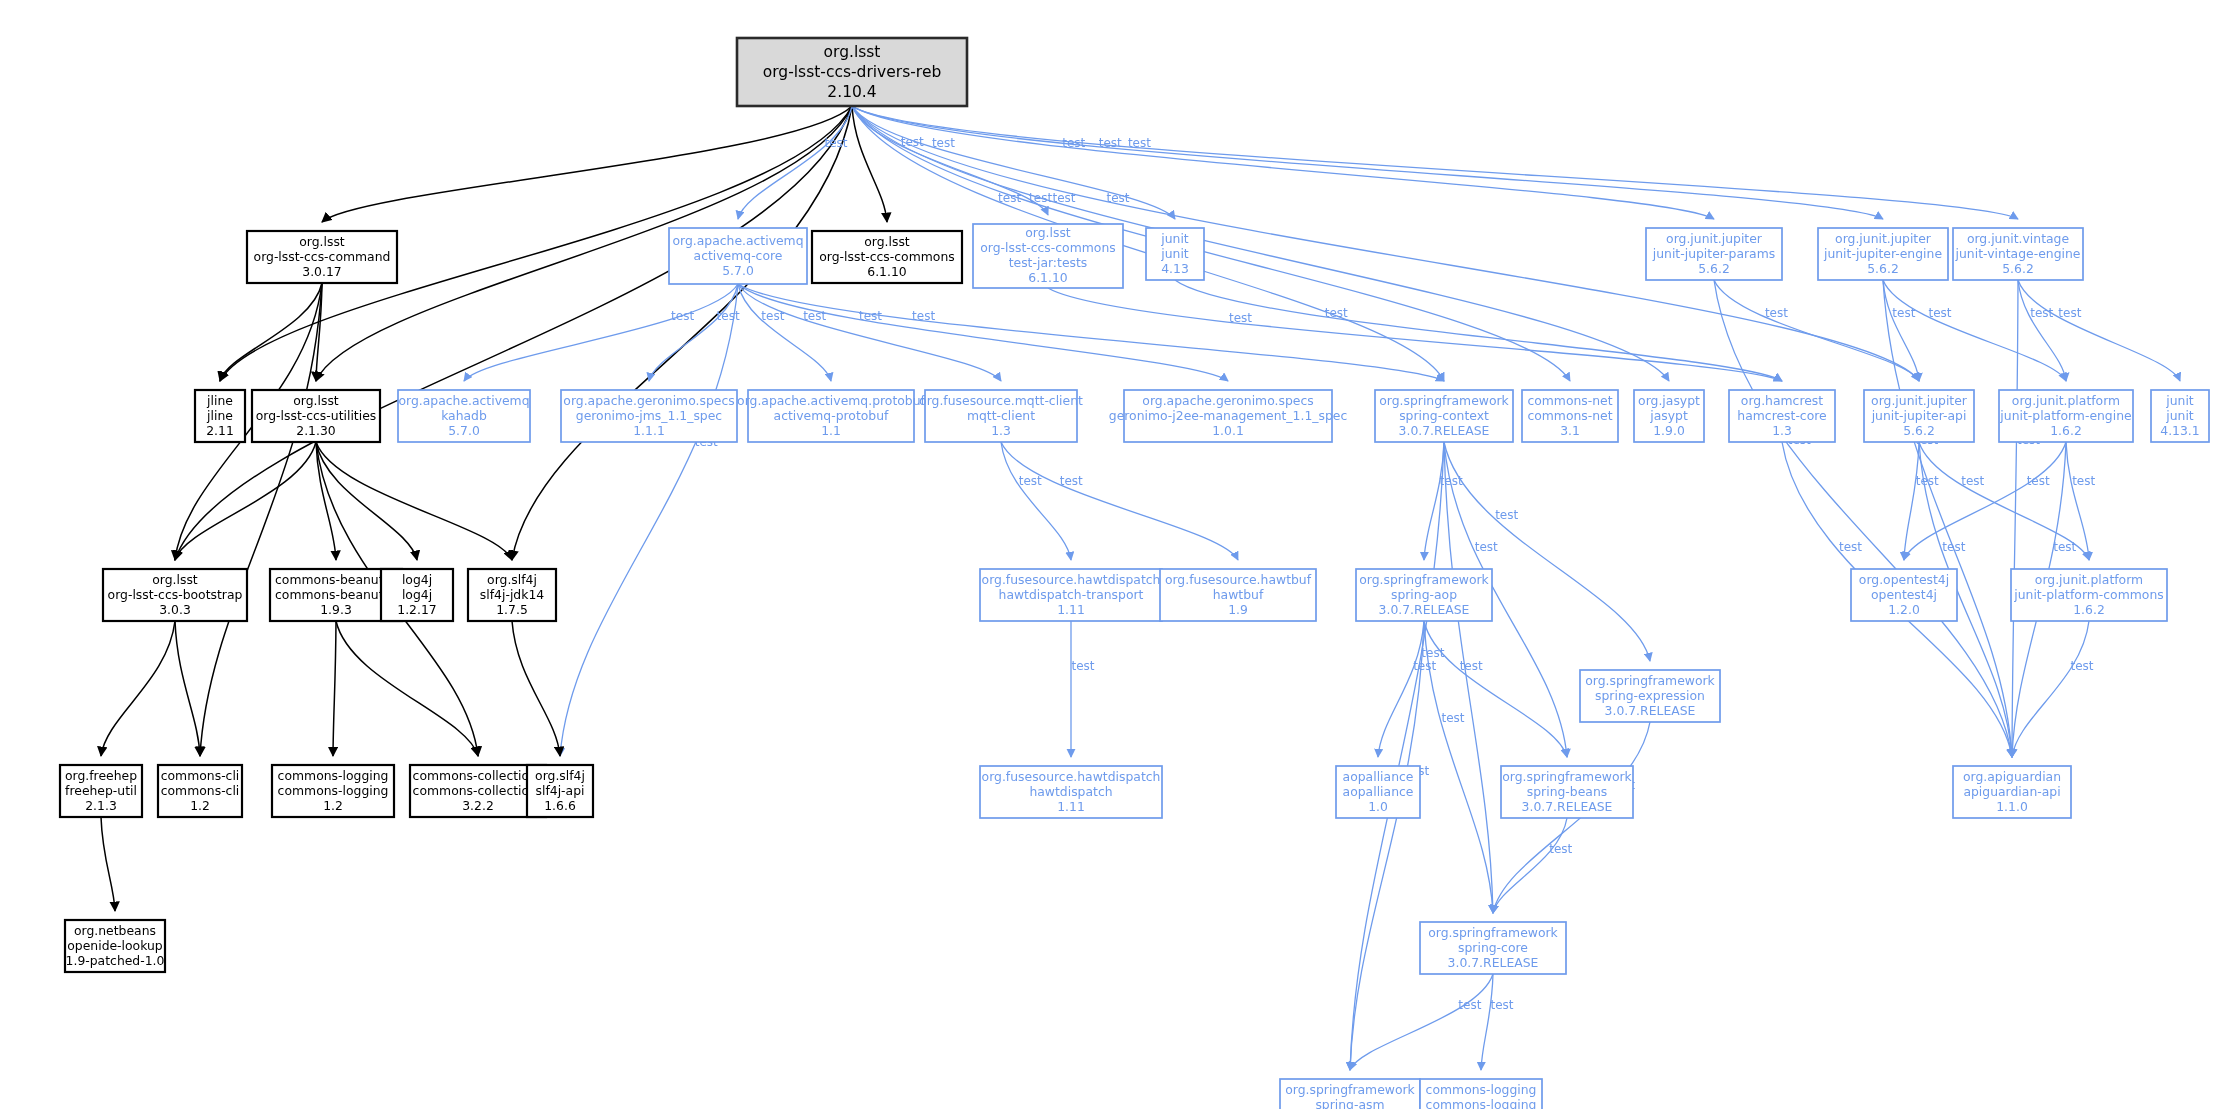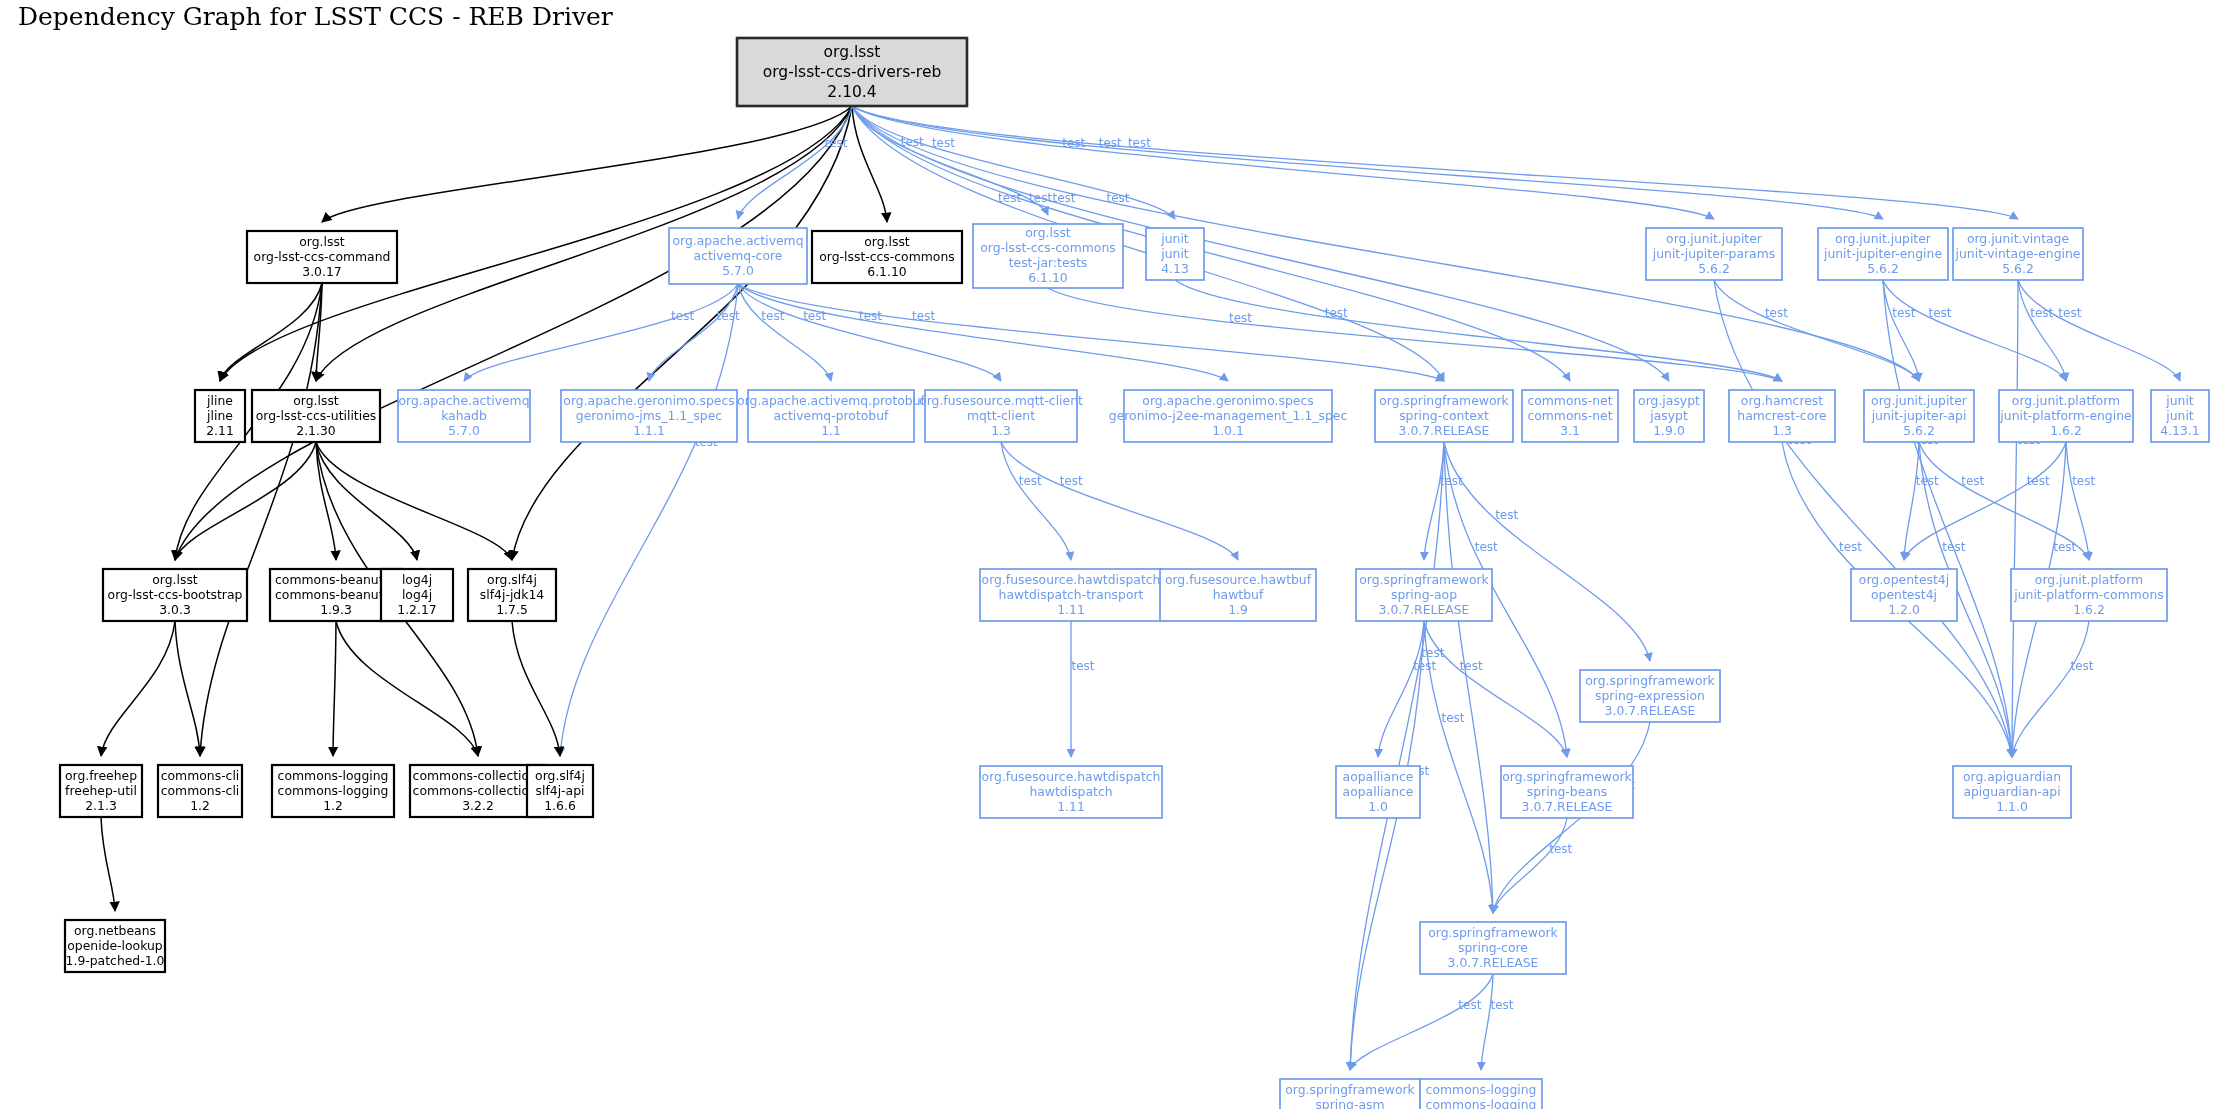--- a/index.html
+++ b/index.html
@@ -82,21 +82,20 @@
     font-family: "DejaVu Sans", sans-serif;
     font-size: 12px;
     text-anchor: middle;
   }
 </style>
 </head>
 <body>
 
 <div id="page">
 
-  <div id="graph-title">Dependency Graph for LSST CCS - REB Driver</div>
 
   <svg id="graph-svg" viewBox="0 0 2216 1109">
     <defs>
       <marker id="arrow-black" viewBox="0 0 10 10" refX="9" refY="5" markerWidth="7" markerHeight="7" orient="auto-start-reverse">
         <path d="M 0 0 L 10 5 L 0 10 z" fill="#000000"></path>
       </marker>
       <marker id="arrow-blue" viewBox="0 0 10 10" refX="9" refY="5" markerWidth="7" markerHeight="7" orient="auto-start-reverse">
         <path d="M 0 0 L 10 5 L 0 10 z" fill="#6e9bec"></path>
       </marker>
     </defs>

